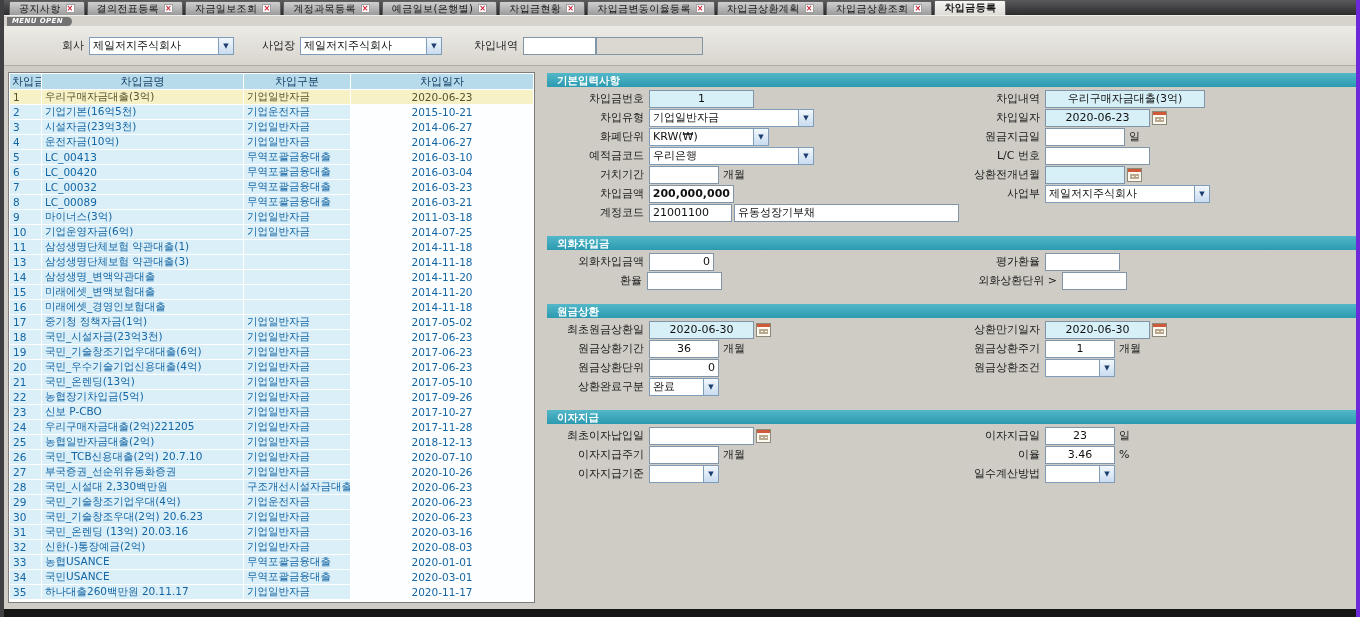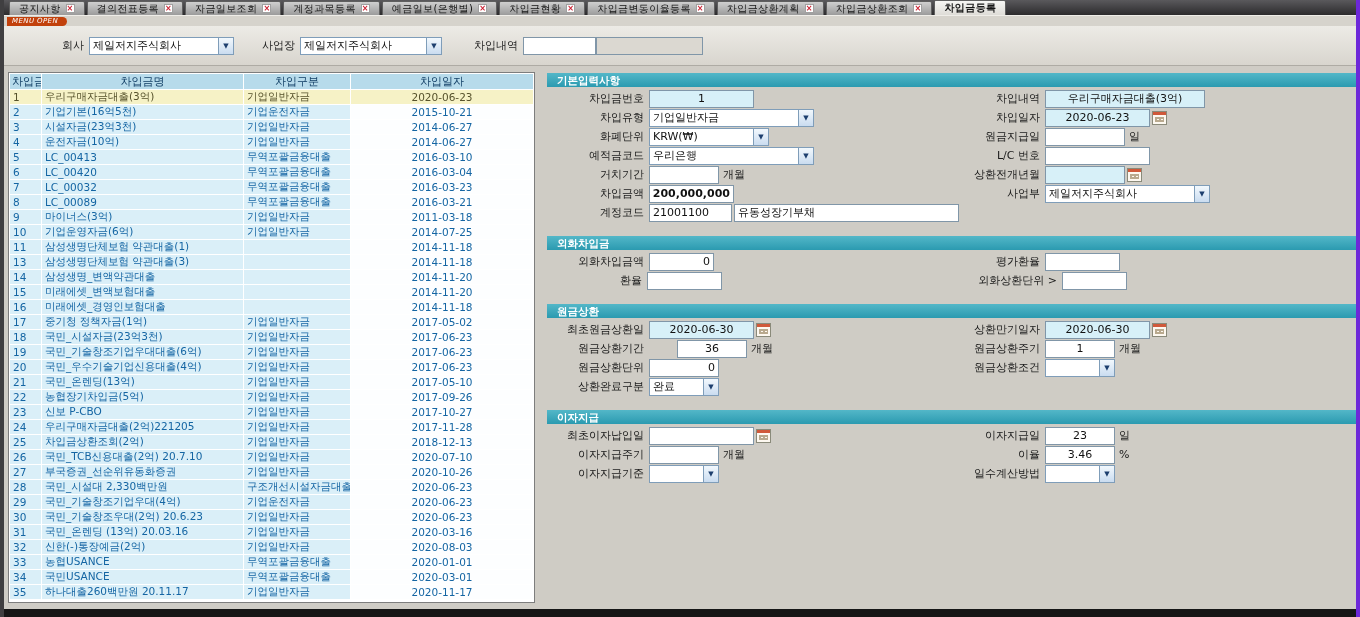--- a/index.html
+++ b/index.html
@@ -6,21 +6,21 @@
 html,body{width:1360px;height:617px;overflow:hidden}
 body{font-family:"DejaVu Sans","Liberation Sans",sans-serif;font-size:11px;background:#222}
 .window{position:relative;width:1360px;height:617px;background:#cfccc5;border-left:4px solid #403f41;border-right:4px solid #6d28d9;overflow:hidden}
 
 .tab-bar{height:15px;background:linear-gradient(180deg,#5a595c,#2c2b2d);display:flex;align-items:flex-end;padding-left:5px;gap:2px}
 .tab{height:14px;display:flex;align-items:center;gap:5px;padding:0 9px;background:linear-gradient(#cfcfcf,#9b9b9b);border:1px solid #5f5f5f;border-bottom:none;border-radius:2px 2px 0 0;font-size:10px;color:#141414;white-space:nowrap;letter-spacing:.4px;cursor:default}
 .tab.active{background:linear-gradient(#f6f6f4,#dedcd7);font-weight:bold;height:15px}
 .tab-close{width:9px;height:9px;background:#fff;border:1px solid #a0a0a0;color:#c23;font-size:8px;line-height:7px;text-align:center;font-weight:bold;flex:none}
 
 .menu-strip{height:11px;background:#d6d3cc;position:relative;border-top:1px solid #efede8}
-.menu-open{position:absolute;left:3px;top:1px;height:9px;line-height:9px;background:#c2410c;color:#fff;font-size:7px;font-weight:normal;font-style:italic;padding:0 9px 0 5px;border-radius:0 6px 6px 0;letter-spacing:.4px;cursor:pointer}
+.menu-open{position:absolute;left:3px;top:1px;height:9px;line-height:9px;background:#737373;color:#fff;font-size:7px;font-weight:bold;font-style:italic;padding:0 9px 0 5px;border-radius:0 6px 6px 0;letter-spacing:.4px;cursor:pointer}
 
 .toolbar{height:40px;background:linear-gradient(#edebe6,#d8d5ce);border-bottom:1px solid #aeaba4;display:flex;align-items:center;padding-left:58px}
 .tlabel{color:#222;margin-right:5px;white-space:nowrap}
 .ml28{margin-left:28px}.ml32{margin-left:32px}
 
 .finput{height:18px;border:1px solid #8096a8;background:#fff;display:flex;align-items:center;padding:0 3px;font-size:11px;color:#111;white-space:nowrap;overflow:hidden;flex:none}
 .finput.readonly{background:#d7f0f8}
 .finput.disabled{background:#dbd8d1}
 .finput.extra{margin-left:2px}
 .fselect{height:18px;border:1px solid #7f9db9;background:#fff;display:flex;align-items:stretch;font-size:11px;color:#111;flex:none}
@@ -267,21 +267,21 @@
             <td class="c-date">2017-10-27</td>
           </tr>
           <tr>
             <td class="c-code">24</td>
             <td class="c-name">우리구매자금대출(2억)221205</td>
             <td class="c-type">기업일반자금</td>
             <td class="c-date">2017-11-28</td>
           </tr>
           <tr>
             <td class="c-code">25</td>
-            <td class="c-name">차입금상환조회(2억)</td>
+            <td class="c-name">농협일반자금대출(2억)</td>
             <td class="c-type">기업일반자금</td>
             <td class="c-date">2018-12-13</td>
           </tr>
           <tr>
             <td class="c-code">26</td>
             <td class="c-name">국민_TCB신용대출(2억) 20.7.10</td>
             <td class="c-type">기업일반자금</td>
             <td class="c-date">2020-07-10</td>
           </tr>
           <tr>
@@ -458,21 +458,21 @@
         </div>
         <div class="fhalf right">
           <span class="flabel">상환만기일자</span>
           <div class="finput readonly" style="width: 105px; justify-content: center;">2020-06-30</div>
           <span class="cal-icon"></span>
         </div>
       </div>
       <div class="frow">
         <div class="fhalf left">
           <span class="flabel">원금상환기간</span>
-          <div class="finput" style="width: 70px; justify-content: center; margin-left: 28px;">36</div>
+          <div class="finput" style="width: 70px; justify-content: center;">36</div>
           <span class="fsuffix">개월</span>
         </div>
         <div class="fhalf right">
           <span class="flabel">원금상환주기</span>
           <div class="finput" style="width: 70px; justify-content: center;">1</div>
           <span class="fsuffix">개월</span>
         </div>
       </div>
       <div class="frow">
         <div class="fhalf left">

